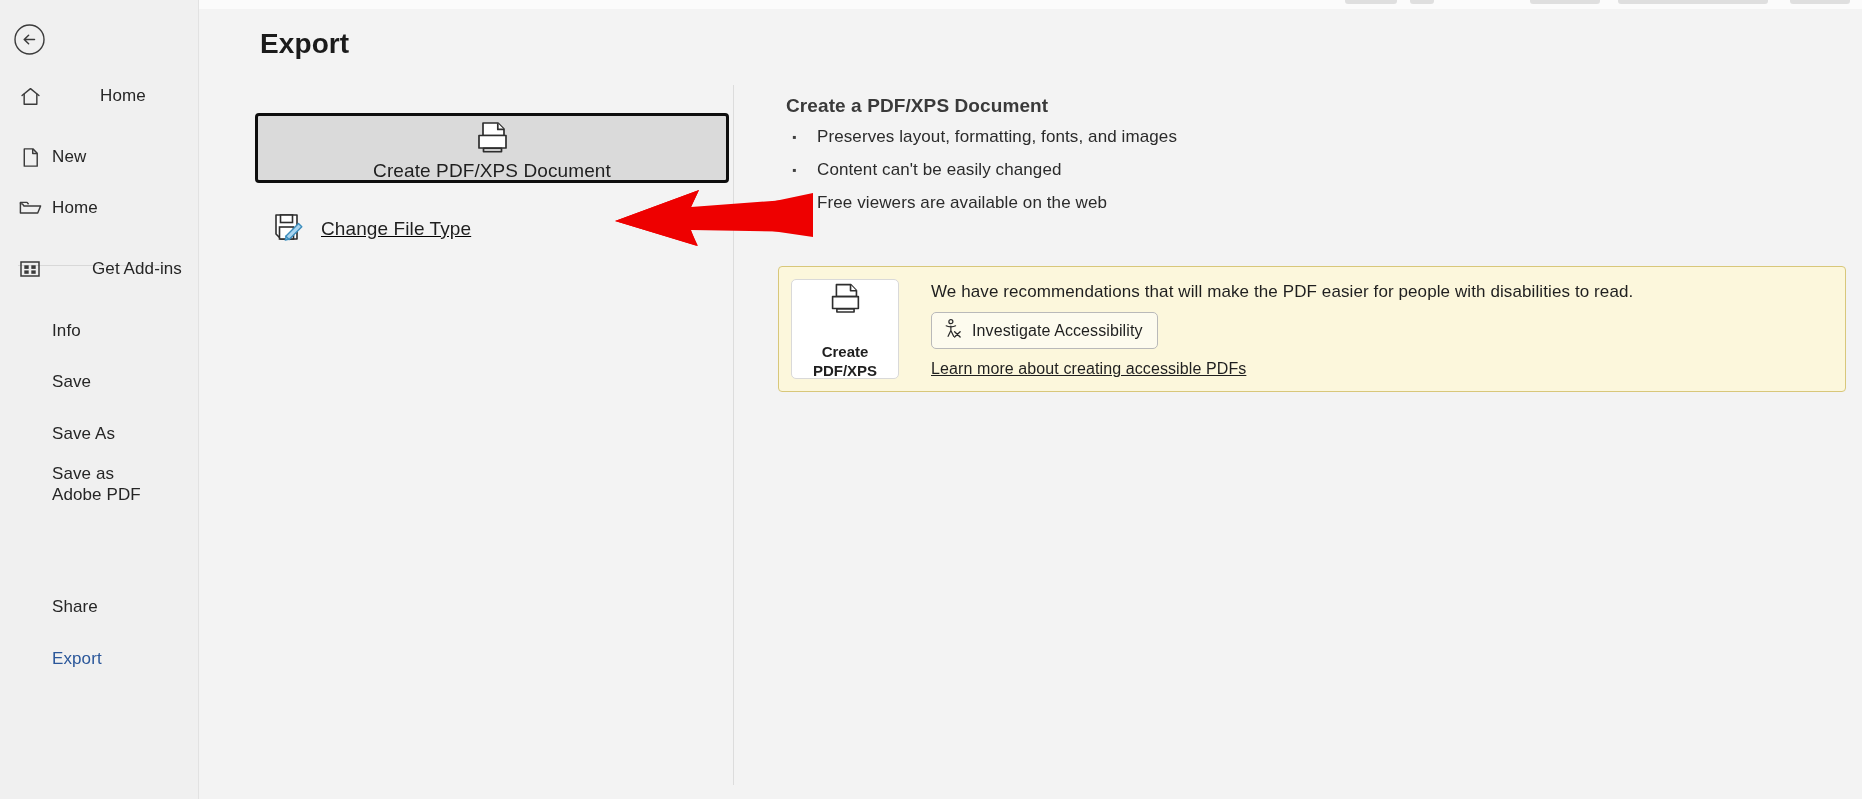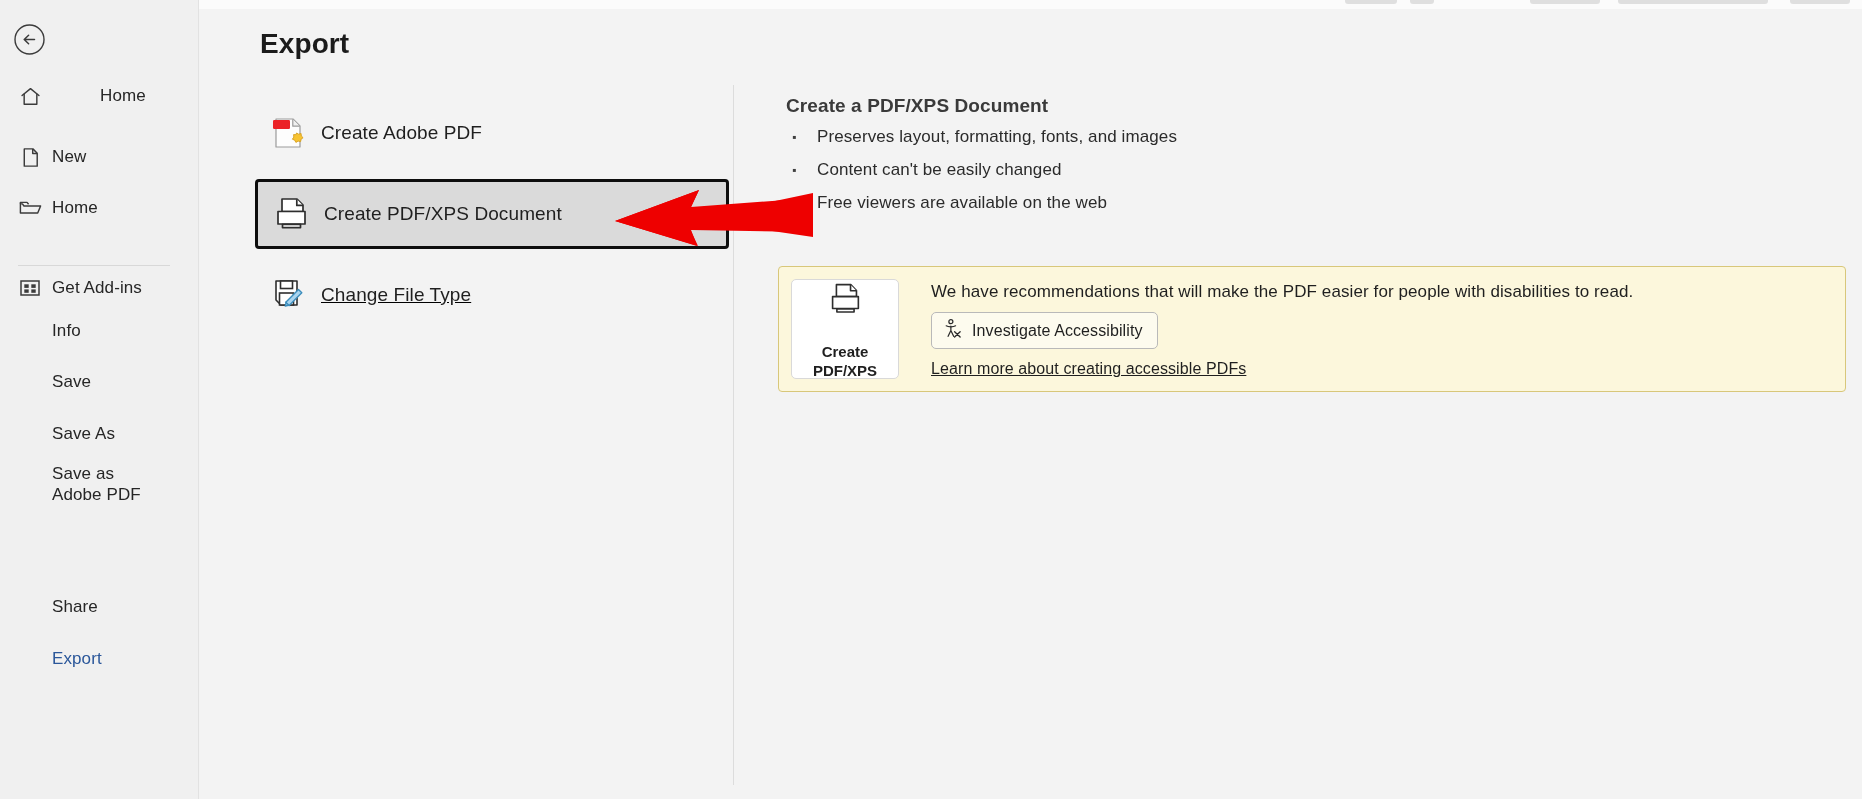--- a/index.html
+++ b/index.html
@@ -312,21 +312,21 @@
   <div class="nav-item" style="top:190px;">
     <span class="nav-icon">
       <svg width="25" height="25" viewBox="0 0 26 26">
         <path d="M2.5 8.2 V17.6 H20.5 L23.5 10.4 H6.2 L4.6 8.2 Z" fill="none" stroke="#3b3b3b" stroke-width="1.5" stroke-linejoin="round"></path>
         <path d="M2.5 8.2 V6.6 H9.4 L11 8.6" fill="none" stroke="#3b3b3b" stroke-width="1.5" stroke-linejoin="round"></path>
       </svg>
     </span>
     <span class="nav-label">Home</span>
   </div>
 
-  <div class="nav-item" style="top:270px;">
+  <div class="nav-item" style="top:251px;gap:40px;">
     <span class="nav-icon">
       <svg width="22" height="22" viewBox="0 0 22 22">
         <rect x="2" y="4" width="18" height="14" fill="none" stroke="#3b3b3b" stroke-width="1.5"></rect>
         <rect x="5.3" y="7.3" width="4.4" height="3.6" fill="#3b3b3b"></rect>
         <rect x="12.3" y="7.3" width="4.4" height="3.6" fill="#3b3b3b"></rect>
         <rect x="5.3" y="12.4" width="4.4" height="3.4" fill="#3b3b3b"></rect>
         <rect x="12.3" y="12.4" width="4.4" height="3.4" fill="#3b3b3b"></rect>
       </svg>
     </span>
     <span class="nav-label">Get Add-ins</span>
@@ -355,33 +355,22 @@
 
   <div class="nav-item no-icon selected" style="top:641px;">
     <span class="nav-label">Export</span>
   </div>
 </div>
 
 <div id="page-title">Export</div>
 
 <div id="export-commands">
 
-  <div class="cmd" style="width:390px;">
-    <span class="cmd-icon">
-      <svg width="44" height="44" viewBox="0 0 44 44">
-        <path d="M10 8 H27 L34 15 V36 H10 Z" fill="#fdfdfd" stroke="#9b9b9b" stroke-width="1.2" stroke-linejoin="round"></path>
-        <path d="M26.8 8.2 V15.2 H33.8" fill="#f0f0f0" stroke="#9b9b9b" stroke-width="1.2" stroke-linejoin="round"></path>
-        <rect x="7" y="9" width="17" height="9" rx="1.2" fill="#eb2227"></rect>
-        <path d="M30.5 22 l2.2 1.2 2.4 -.7 .2 2.5 1.8 1.7 -2 1.5 -.5 2.4 -2.5 -.5 -2.2 1.3 -1.2 -2.2 -2.3 -1 1.4 -2.1 -.2 -2.5 2.5 .1 Z" fill="#f7c331" stroke="#d79f1e" stroke-width=".9" stroke-linejoin="round"></path>
-      </svg>
-    </span>
-    <span class="cmd-label">Create Adobe PDF</span>
-  </div>
-
-  <div class="cmd active" style="width:474px;margin-top:13px;">
+
+  <div class="cmd active" style="width:474px;margin-top:13px;flex-direction:column;">
     <span class="cmd-icon">
       <svg width="44" height="44" viewBox="0 0 44 44">
         <path d="M13 7 H28 L34 13.2 V19.5 H13 Z" fill="#ffffff" stroke="#2e2e2e" stroke-width="1.7" stroke-linejoin="round"></path>
         <path d="M27.8 7.2 V13.4 H34" fill="#ffffff" stroke="#2e2e2e" stroke-width="1.7" stroke-linejoin="round"></path>
         <rect x="9" y="19.5" width="27" height="12.5" fill="#ffffff" stroke="#2e2e2e" stroke-width="1.7" stroke-linejoin="round"></rect>
         <path d="M13.5 32.3 H31.5 V35.6 H13.5 Z" fill="#ffffff" stroke="#2e2e2e" stroke-width="1.7" stroke-linejoin="round"></path>
       </svg>
     </span>
     <span class="cmd-label">Create PDF/XPS Document</span>
   </div>

